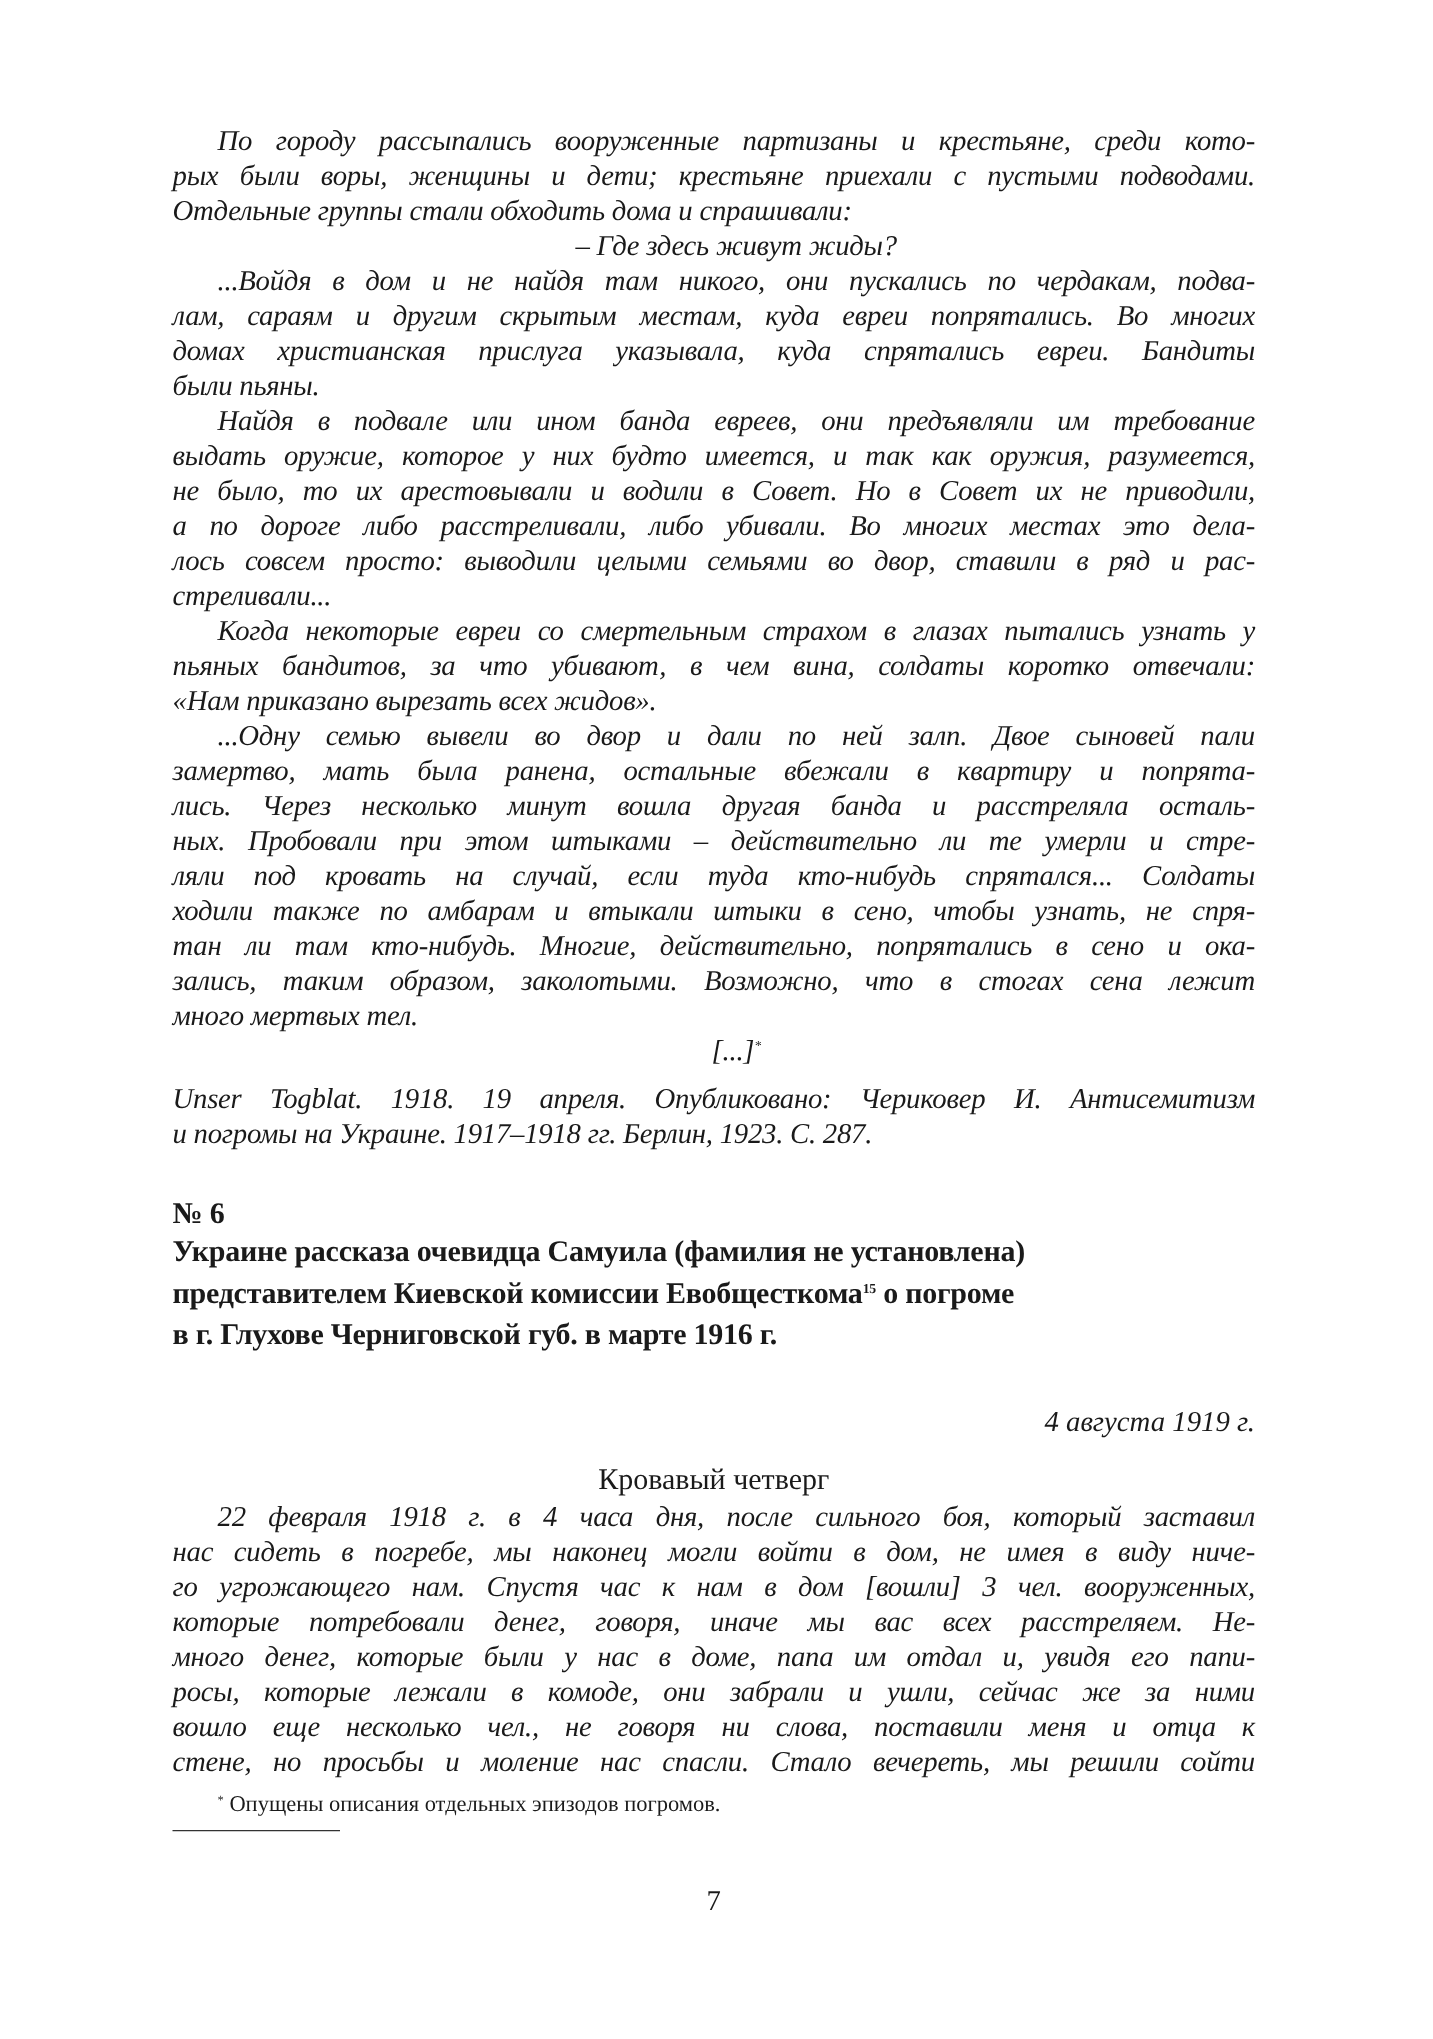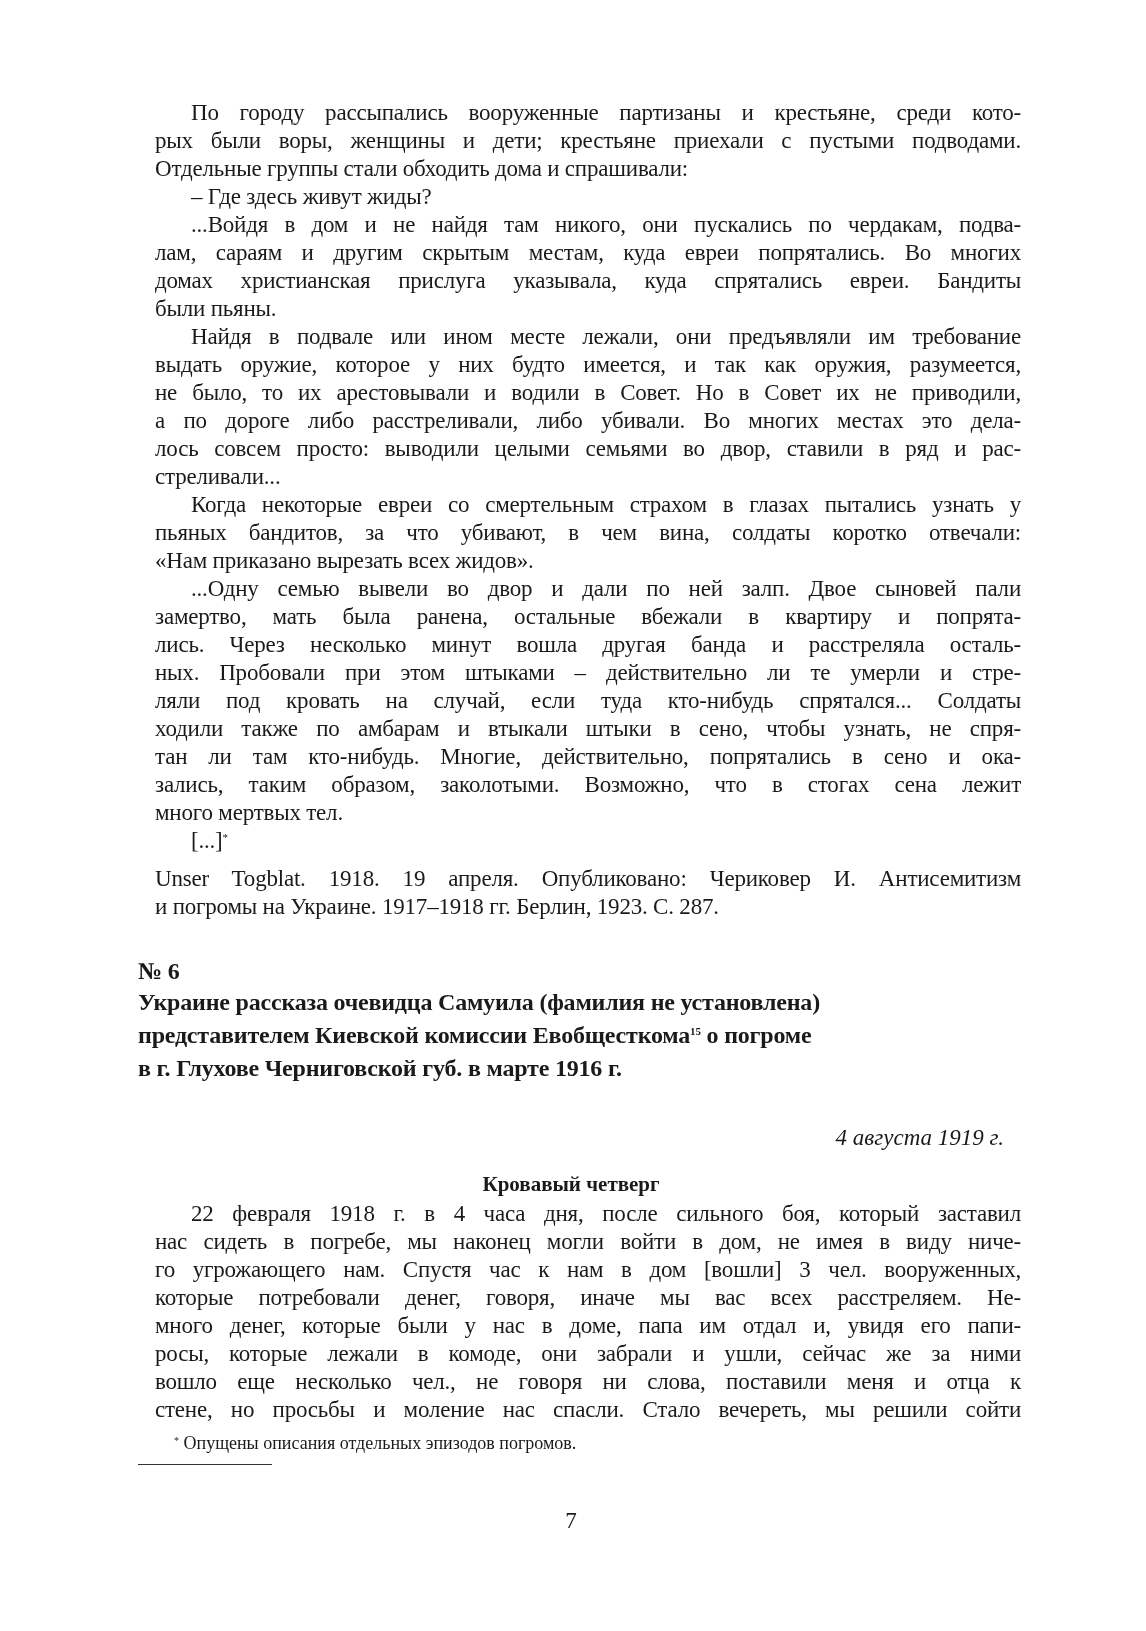--- a/index.html
+++ b/index.html
@@ -16,32 +16,33 @@
       font-family: "Liberation Serif", "DejaVu Serif", serif;
     }
     .page {
       position: absolute;
       left: 138px;
       top: 0;
       width: 866px;
     }
     .line {
       position: absolute;
-      left: 17px;
+      left: 0;
       width: 866px;
       font-size: 23px;
       line-height: 28px;
       white-space: nowrap;
       letter-spacing: -0.2px;
+      font-style: italic;
     }
     .j {
       text-align: justify;
       text-align-last: justify;
     }
-    .ind { padding-left: 36px; box-sizing: border-box; }
+    .ind { padding-left: 36px; box-sizing: border-box; text-align: center; }
     .sup {
       font-size: 11px;
       vertical-align: top;
       position: relative;
       top: -4px;
     }
     .heading {
       position: absolute;
       left: 0;
       font-size: 24px;
@@ -55,22 +56,22 @@
       right: 0;
       font-style: italic;
       font-size: 23px;
       line-height: 28px;
     }
     .subtitle {
       position: absolute;
       left: 0;
       width: 866px;
       text-align: center;
-      font-weight: bold;
-      font-size: 21px;
+      font-weight: normal;
+      font-size: 24px;
       line-height: 28px;
     }
     .fn-rule {
       position: absolute;
       left: 0;
       top: 1464px;
       width: 134px;
       height: 1px;
       background: #333;
     }
@@ -101,21 +102,21 @@
 
   <div>
     <div class="line j ind" style="top:99px">По городу рассыпались вооруженные партизаны и крестьяне, среди кото-</div>
     <div class="line j" style="top:127px">рых были воры, женщины и дети; крестьяне приехали с пустыми подводами.</div>
     <div class="line" style="top:155px">Отдельные группы стали обходить дома и спрашивали:</div>
     <div class="line ind" style="top:183px">– Где здесь живут жиды?</div>
     <div class="line j ind" style="top:211px">...Войдя в дом и не найдя там никого, они пускались по чердакам, подва-</div>
     <div class="line j" style="top:239px">лам, сараям и другим скрытым местам, куда евреи попрятались. Во многих</div>
     <div class="line j" style="top:267px">домах христианская прислуга указывала, куда спрятались евреи. Бандиты</div>
     <div class="line" style="top:295px">были пьяны.</div>
-    <div class="line j ind" style="top:323px">Найдя в подвале или ином месте лежали, они предъявляли им требование</div>
+    <div class="line j ind" style="top:323px">Найдя в подвале или ином банда евреев, они предъявляли им требование</div>
     <div class="line j" style="top:351px">выдать оружие, которое у них будто имеется, и так как оружия, разумеется,</div>
     <div class="line j" style="top:379px">не было, то их арестовывали и водили в Совет. Но в Совет их не приводили,</div>
     <div class="line j" style="top:407px">а по дороге либо расстреливали, либо убивали. Во многих местах это дела-</div>
     <div class="line j" style="top:435px">лось совсем просто: выводили целыми семьями во двор, ставили в ряд и рас-</div>
     <div class="line" style="top:463px">стреливали...</div>
     <div class="line j ind" style="top:491px">Когда некоторые евреи со смертельным страхом в глазах пытались узнать у</div>
     <div class="line j" style="top:519px">пьяных бандитов, за что убивают, в чем вина, солдаты коротко отвечали:</div>
     <div class="line" style="top:547px">«Нам приказано вырезать всех жидов».</div>
     <div class="line j ind" style="top:575px">...Одну семью вывели во двор и дали по ней залп. Двое сыновей пали</div>
     <div class="line j" style="top:603px">замертво, мать была ранена, остальные вбежали в квартиру и попрята-</div>

